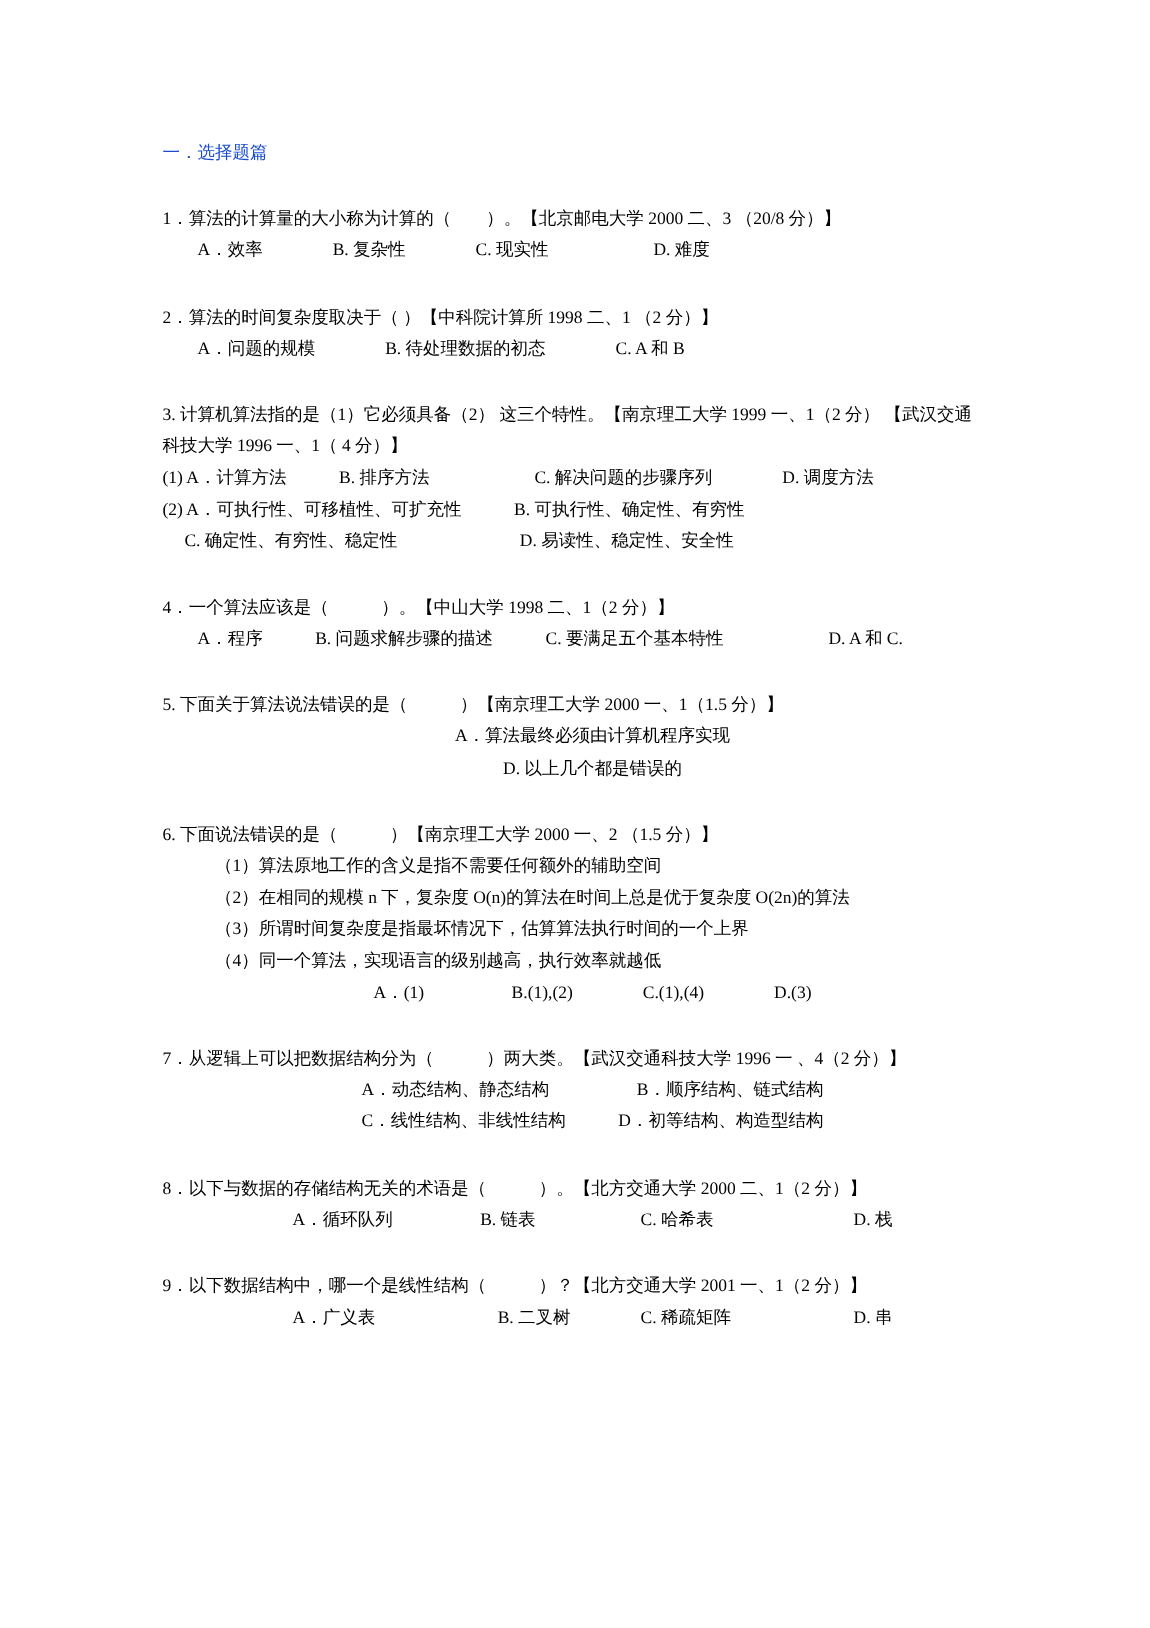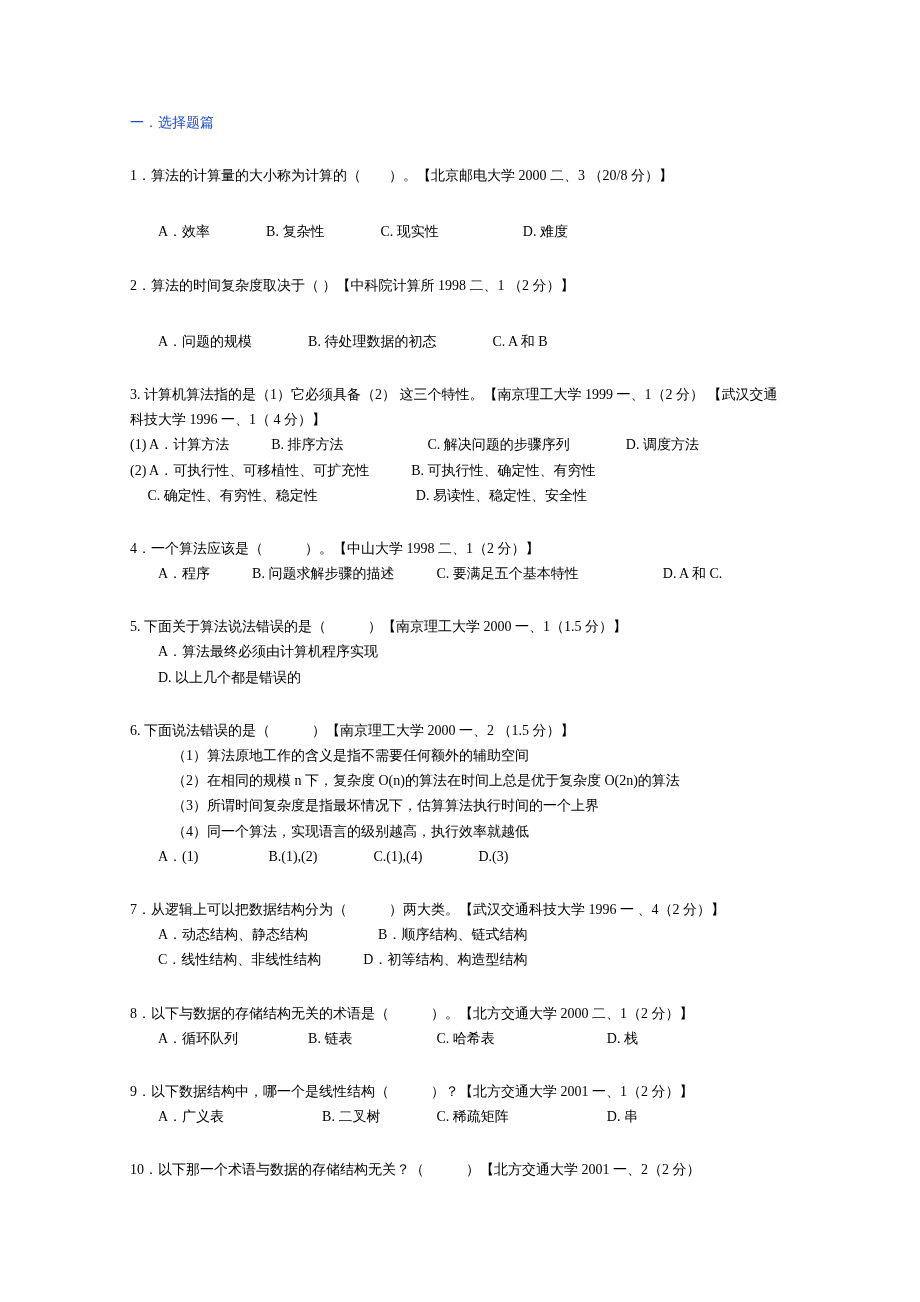--- a/index.html
+++ b/index.html
@@ -22,27 +22,27 @@
       margin-bottom: 28px;
     }
     .question {
       margin-bottom: 28px;
     }
     .q-text {
       margin-bottom: 0;
     }
     .options {
       padding-left: 28px;
-      margin-top: 31px;
     }
     .sub-options {
       padding-left: 0;
     }
     .indent-line {
       padding-left: 28px;
+      text-align: center;
     }
     .indent-line2 {
       padding-left: 42px;
     }
   </style>
 </head>
 <body>
 
 <div class="section-title">一．选择题篇</div>
 
@@ -93,14 +93,13 @@
   <div class="q-text">8．以下与数据的存储结构无关的术语是（　　　）。【北方交通大学 2000 二、1（2 分）】</div>
   <div class="indent-line">A．循环队列　　　　　B. 链表　　　　　　C. 哈希表　　　　　　　　D.  栈</div>
 </div>
 
 <div class="question">
   <div class="q-text">9．以下数据结构中，哪一个是线性结构（　　　）？【北方交通大学 2001 一、1（2 分）】</div>
   <div class="indent-line">A．广义表　　　　　　　B. 二叉树　　　　C. 稀疏矩阵　　　　　　　D.  串</div>
 </div>
 
 <div class="question">
-  <div class="q-text">10．以下那一个术语与数据的存储结构无关？（　　　）【北方交通大学 2001 一、2（2 分）</div>
 </div>
 
 </body></html>

